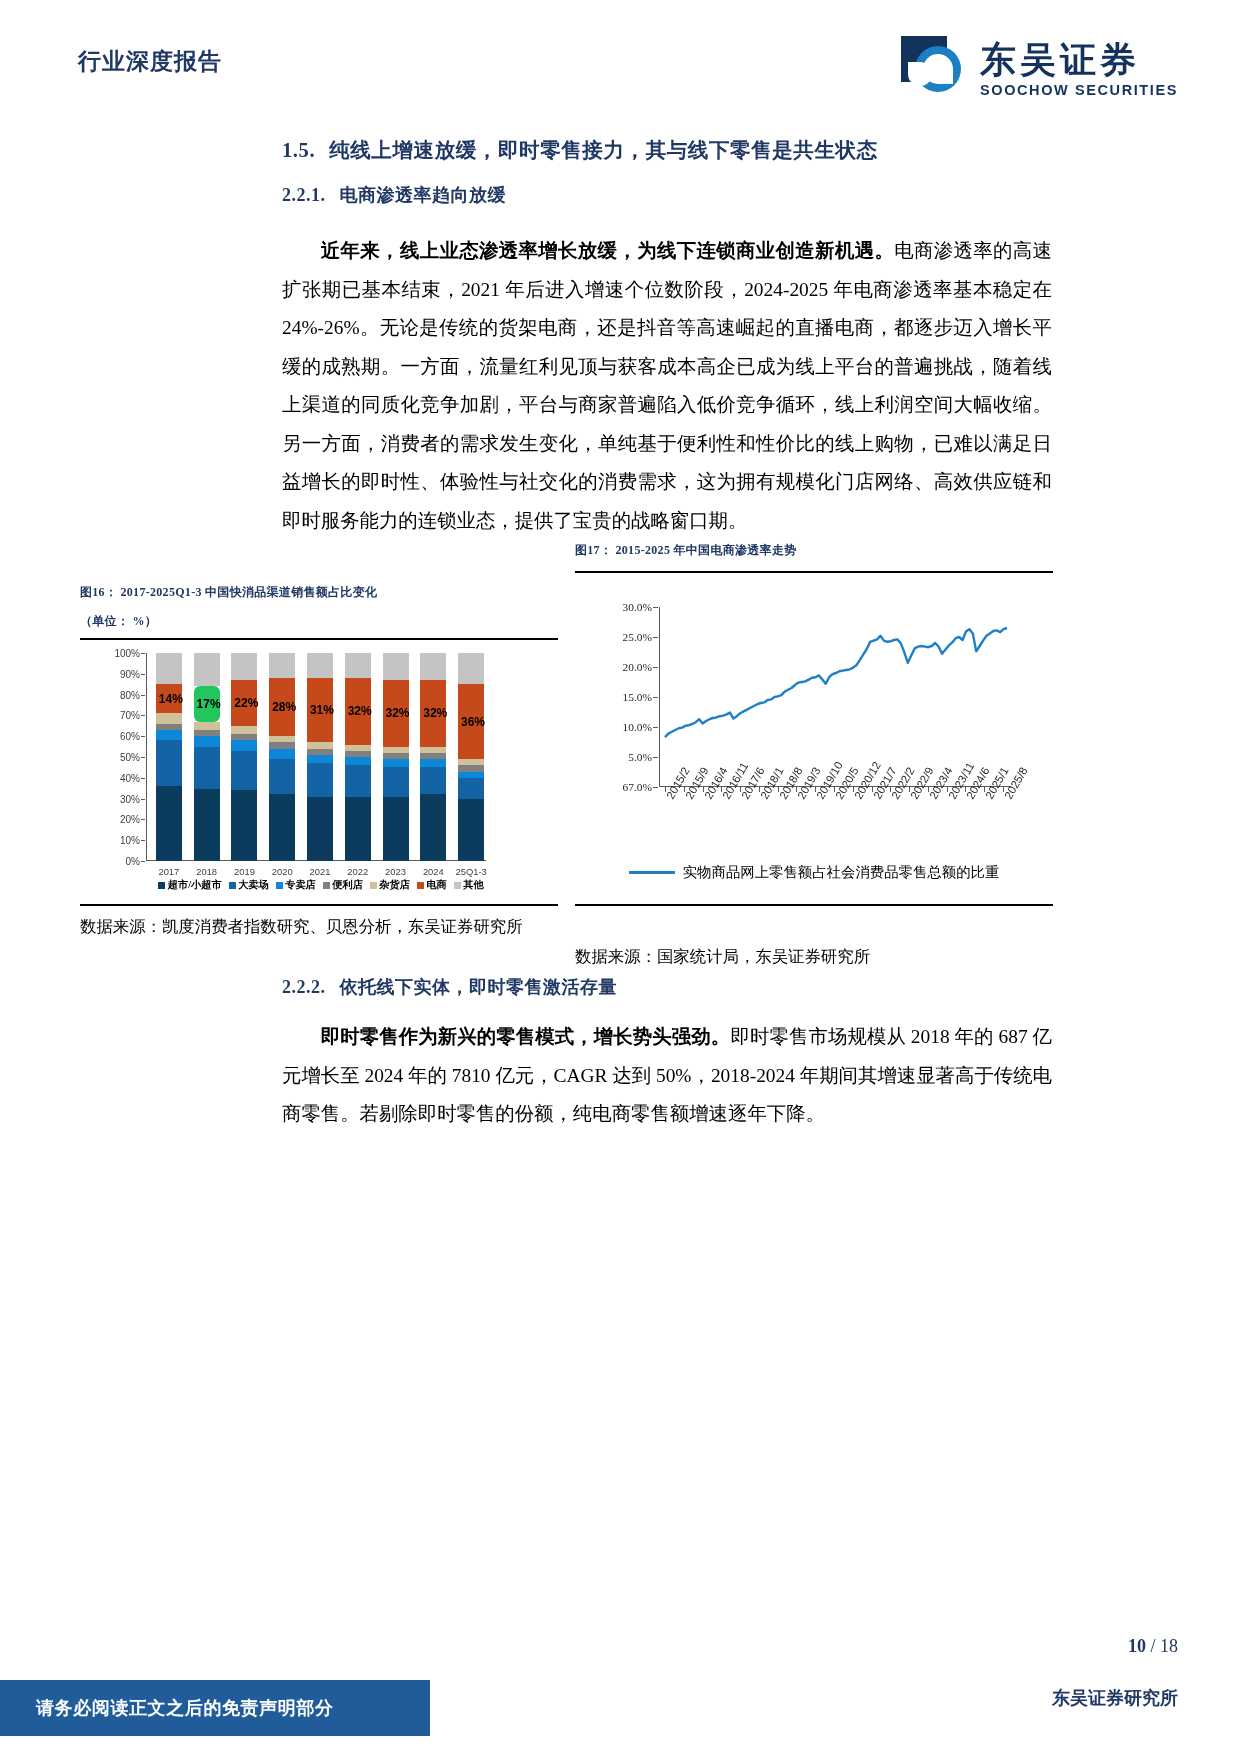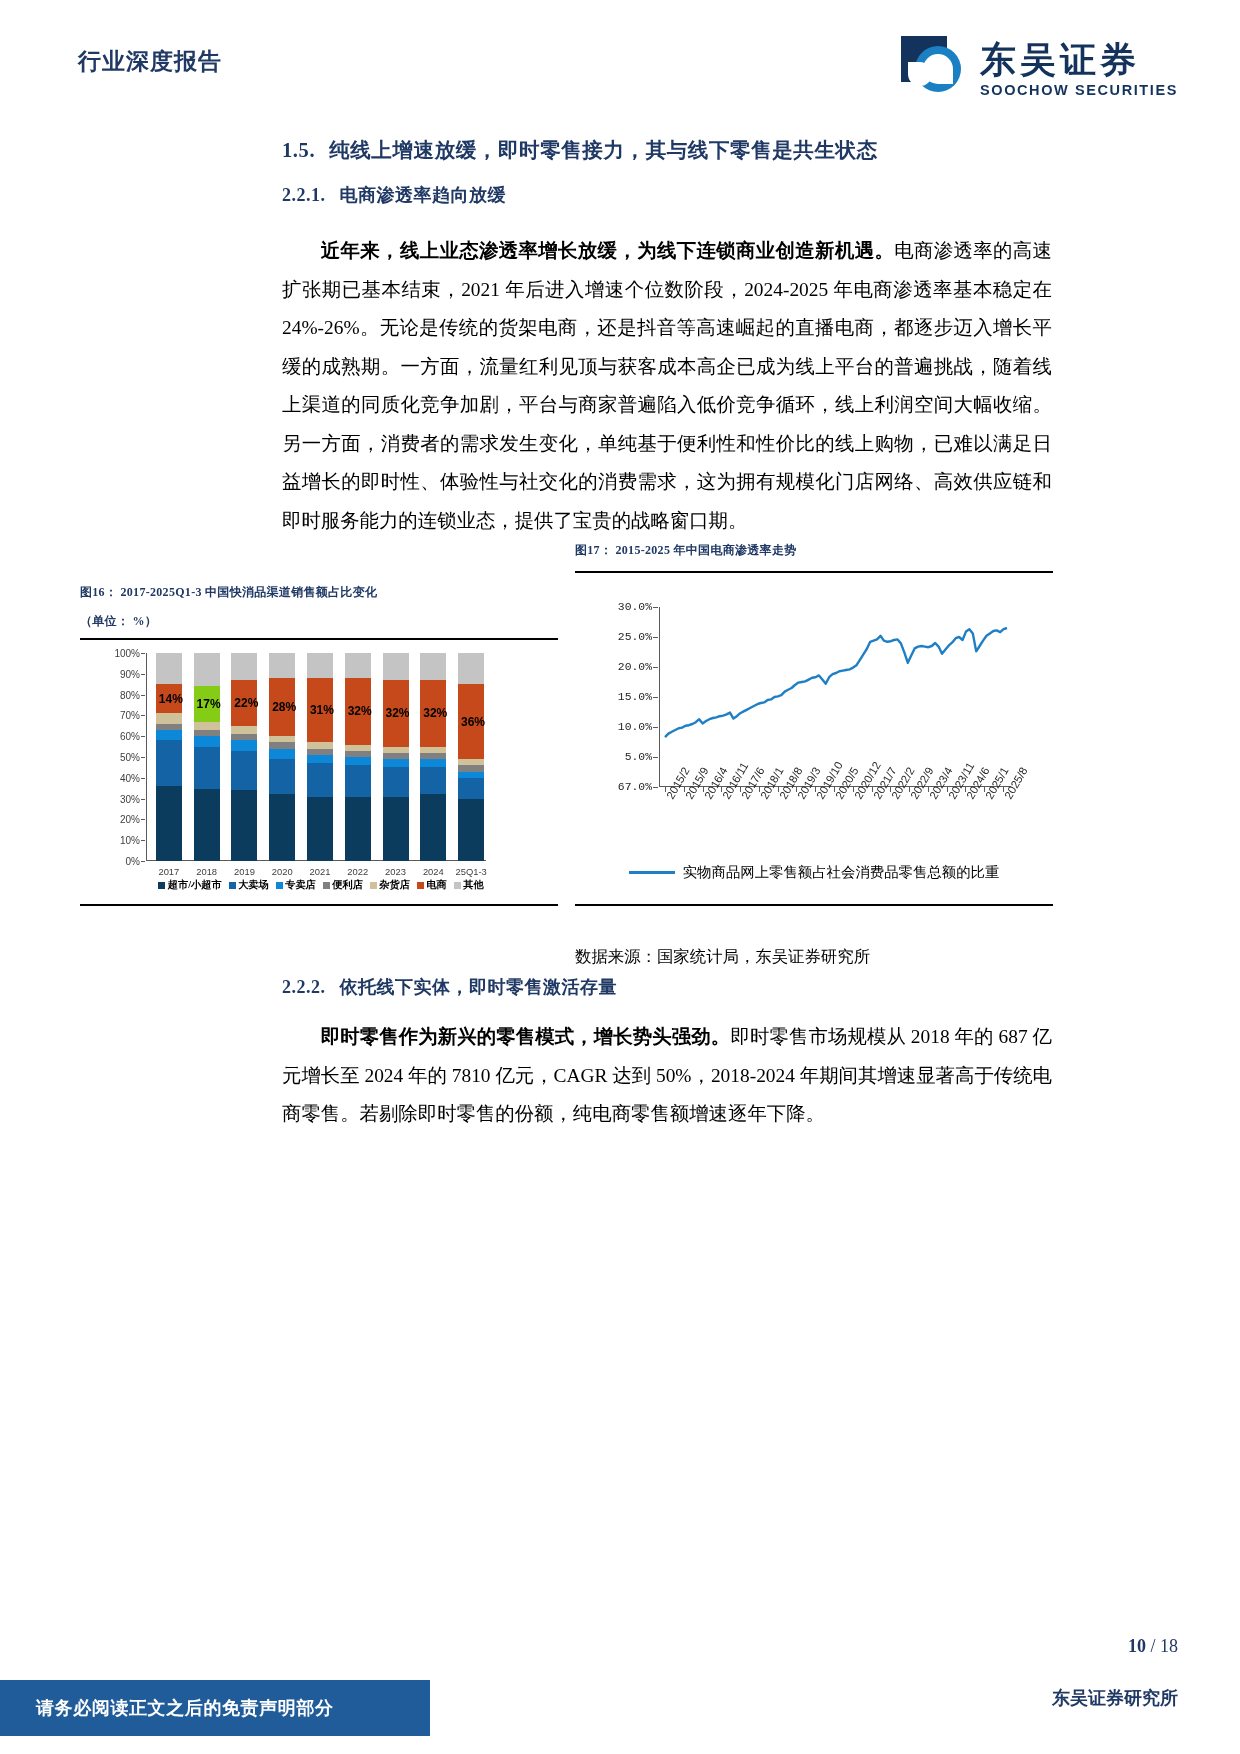--- a/index.html
+++ b/index.html
@@ -107,21 +107,21 @@
   }
   .lg-item { display: flex; align-items: center; gap: 2.5px; }
   .lg-sw { width: 7px; height: 7px; display: inline-block; }
   .lg-tx { font-size: 10.2px; font-weight: 700; color: #000; font-family:"Liberation Serif", serif; white-space: nowrap; }
 
   
   .c17 { position: absolute; left: 0; top: 0; width: 478px; height: 335px; }
   .c17-plot { position: absolute; left: 84px; top: 34px; width: 352px; height: 180px; }
   .c17-ylab {
     position: absolute; right: 100%; margin-right: 7px; transform: translateY(-50%);
-    font-family:Liberation Mono, monospace; font-size: 11.4px; color:#262626; white-space: nowrap;
+    font-family:Liberation Serif, serif; font-size: 11.4px; color:#262626; white-space: nowrap;
   }
   .c17-tick { position: absolute; right: 100%; margin-right: 1px; width: 5px; height: 1px; background:#595959; }
   .c17-xtickmark { position: absolute; top: 100%; width: 1px; height: 5px; background:#595959; }
   .c17-xlab {
     position: absolute; top: 100%; margin-top: 8px;
     transform-origin: left top; transform: rotate(-60deg);
     font-family:"Liberation Sans", sans-serif; font-size: 11.3px; color:#262626; white-space: nowrap;
   }
   .c17-legend {
     position: absolute; left: 0; top: 290px; width: 478px;
@@ -224,21 +224,21 @@
             </div>
             <div class="seg" style="bottom: 85%; height: 15%; background: rgb(196, 196, 196);"></div>
             <div class="bar-xlab">2017</div>
           </div>
           <div class="bar-col" style="left: 47.6667px;">
             <div class="seg" style="bottom: 0%; height: 34.5%; background: rgb(11, 60, 93);"></div>
             <div class="seg" style="bottom: 34.5%; height: 20.5%; background: rgb(20, 100, 165);"></div>
             <div class="seg" style="bottom: 55%; height: 5%; background: rgb(13, 136, 216);"></div>
             <div class="seg" style="bottom: 60%; height: 3%; background: rgb(128, 128, 128);"></div>
             <div class="seg" style="bottom: 63%; height: 4%; background: rgb(207, 194, 154);"></div>
-            <div class="seg" style="bottom: 67%; height: 17%; background: #84cc16;">
+            <div class="seg" style="bottom: 67%; height: 17%; background: #22c55e; border-radius: 6px;">
               <div class="bar-dlab" style="top: 50%;">17%</div>
             </div>
             <div class="seg" style="bottom: 84%; height: 16%; background: rgb(196, 196, 196);"></div>
             <div class="bar-xlab">2018</div>
           </div>
           <div class="bar-col" style="left: 85.4444px;">
             <div class="seg" style="bottom: 0%; height: 34%; background: rgb(11, 60, 93);"></div>
             <div class="seg" style="bottom: 34%; height: 19%; background: rgb(20, 100, 165);"></div>
             <div class="seg" style="bottom: 53%; height: 5%; background: rgb(13, 136, 216);"></div>
             <div class="seg" style="bottom: 58%; height: 3%; background: rgb(128, 128, 128);"></div>
@@ -348,20 +348,21 @@
             <span class="lg-tx">电商</span>
           </div>
           <div class="lg-item">
             <span class="lg-sw" style="background: rgb(196, 196, 196);"></span>
             <span class="lg-tx">其他</span>
           </div>
         </div>
       </div>
   </div>
 
+  <div class="fig-src" id="fig16-src">数据来源：凯度消费者指数研究、贝恩分析，东吴证券研究所</div>
 
   <div class="fig-title" id="fig17-title">
     <div>图17： 2015-2025 年中国电商渗透率走势</div>
   </div>
 
   <div class="fig-box" id="fig17-box">
     <div class="c17" id="c17">
         <div class="c17-plot">
           <div style="position: absolute; left: 0px; top: 0px; width: 1.2px; height: 100%; background: rgb(89, 89, 89);"></div>
           <div style="position: absolute; left: 0px; bottom: 0px; width: 100%; height: 1.2px; background: rgb(89, 89, 89);"></div>

